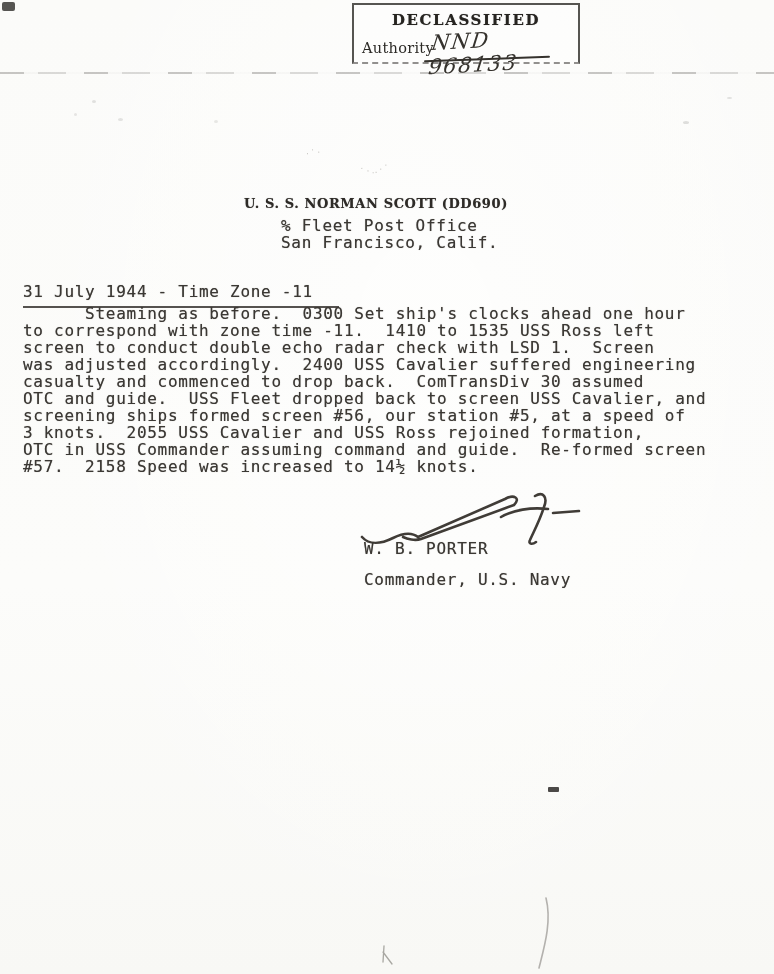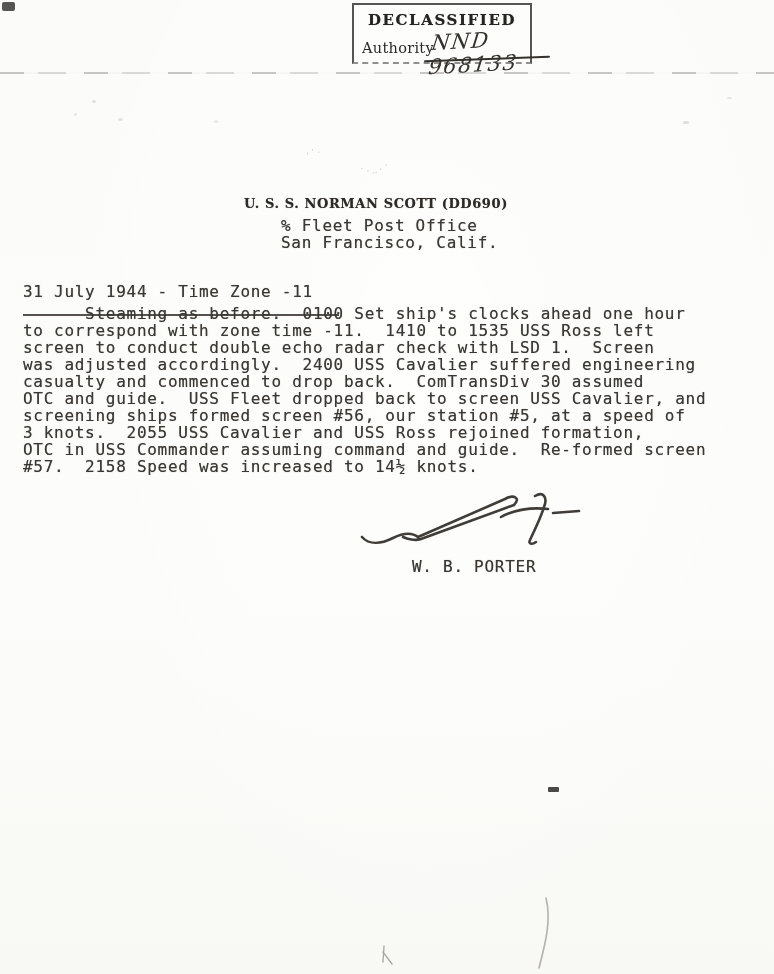--- a/index.html
+++ b/index.html
@@ -25,21 +25,21 @@
   .abs{ position:absolute; }
 
   
   .corner-blob{
     left:2px; top:2px; width:13px; height:9px;
     background:#44423f; border-radius:2px; opacity:.9;
   }
 
   
   .stamp{
-    left:352px; top:3px; width:180px; height:61px;
+    left:352px; top:3px; width:228px; height:61px;
     border:2px solid rgba(58,56,52,.85);
     border-bottom:2px dashed rgba(58,56,52,.55);
     background:rgba(255,255,255,.35);
   }
   .stamp-title{
     position:absolute; top:6px; left:0; width:100%;
     text-align:center;
     font-family:"DejaVu Serif", serif; font-weight:bold;
     font-size:15px; letter-spacing:1.6px; color:#262420;
     text-shadow:0 0 .8px rgba(0,0,0,.5);
@@ -78,27 +78,27 @@
     text-shadow:0 0 .8px rgba(0,0,0,.45);
     white-space:pre;
   }
   .lh2{ left:281px; top:217px; }
   .lh3{ left:281px; top:234px; }
 
   
   .entry-heading{
     left:23px; top:283px;
     border-bottom:2px solid rgba(55,52,48,.85);
-    padding-right:26px; padding-bottom:14px;
+    padding-right:26px; padding-bottom:6px;
   }
   .body-block{ left:23px; top:305px; }
 
   
   .sig-svg{ left:355px; top:487px; }
-  .sig-name{ left:364px; top:558px;margin-left:48px; }
+  .sig-name{ left:364px; top:540px; }
   .sig-title{ left:364px; top:571px; }
 
   
   .dash-mark{
     left:548px; top:787px; width:11px; height:5px;
     background:#3c3a37; border-radius:1px; opacity:.92;
   }
   .speck{ position:absolute; background:#6b6862; border-radius:50%; }
   .smudge{
     position:absolute; color:#8a867e; font-size:9px; letter-spacing:2px;
@@ -133,21 +133,21 @@
   <div class="smudge" style="left:306px;top:148px">·˙·</div>
   <div class="smudge" style="left:360px;top:165px">˙·‥·˙</div>
 
   <div class="abs lh1">U. S. S. NORMAN SCOTT (DD690)</div>
   <div class="abs tw lh3">San Francisco, Calif.</div>
   <div class="abs tw lh2">% Fleet Post Office</div>
 
   <div class="abs tw entry-heading">31 July 1944 - Time Zone -11</div>
 
   <div class="abs body-block">
-    <div class="tw">      Steaming as before.  0100 Set ship's clocks ahead one hour</div>
+    <div class="tw">      Steaming as before.  0300 Set ship's clocks ahead one hour</div>
     <div class="tw">to correspond with zone time -11.  1410 to 1535 USS Ross left</div>
     <div class="tw">screen to conduct double echo radar check with LSD 1.  Screen</div>
     <div class="tw">was adjusted accordingly.  2400 USS Cavalier suffered engineering</div>
     <div class="tw">casualty and commenced to drop back.  ComTransDiv 30 assumed</div>
     <div class="tw">OTC and guide.  USS Fleet dropped back to screen USS Cavalier, and</div>
     <div class="tw">screening ships formed screen #56, our station #5, at a speed of</div>
     <div class="tw">3 knots.  2055 USS Cavalier and USS Ross rejoined formation,</div>
     <div class="tw">OTC in USS Commander assuming command and guide.  Re-formed screen</div>
     <div class="tw">#57.  2158 Speed was increased to 14½ knots.</div>
   </div>
@@ -155,20 +155,21 @@
   <svg class="abs sig-svg" width="250" height="65" viewBox="0 0 250 65">
     <g fill="none" stroke="#403c37" stroke-width="2.6" stroke-linecap="round" stroke-linejoin="round">
       <path d="M7,50 C14,58 26,57 38,51 C50,45 58,46 63,50 L150,12 C159,7 166,11 159,18 L66,52 C60,54 52,52 48,50"></path>
       <path d="M146,30 C158,23 176,20 193,22"></path>
       <path d="M180,9 C188,4 193,10 189,20 C185,33 179,44 175,53 C173,57 177,58 181,55"></path>
       <path d="M198,26 L224,24"></path>
     </g>
   </svg>
 
   <div class="abs tw sig-name">W. B. PORTER</div>
+  <div class="abs tw sig-title">Commander, U.S. Navy</div>
 
   <div class="abs dash-mark"></div>
 
   <svg class="abs curve-svg" width="30" height="75" viewBox="0 0 30 75">
     <path d="M18,2 C24,26 16,52 11,72" fill="none" stroke="rgba(95,92,86,.45)" stroke-width="1.6" stroke-linecap="round"></path>
   </svg>
 
   <svg class="abs tinymark-svg" width="24" height="22" viewBox="0 0 24 22">
     <path d="M8,2 L7,18 M7,8 L16,20" fill="none" stroke="rgba(90,87,80,.5)" stroke-width="1.3" stroke-linecap="round"></path>
   </svg>

